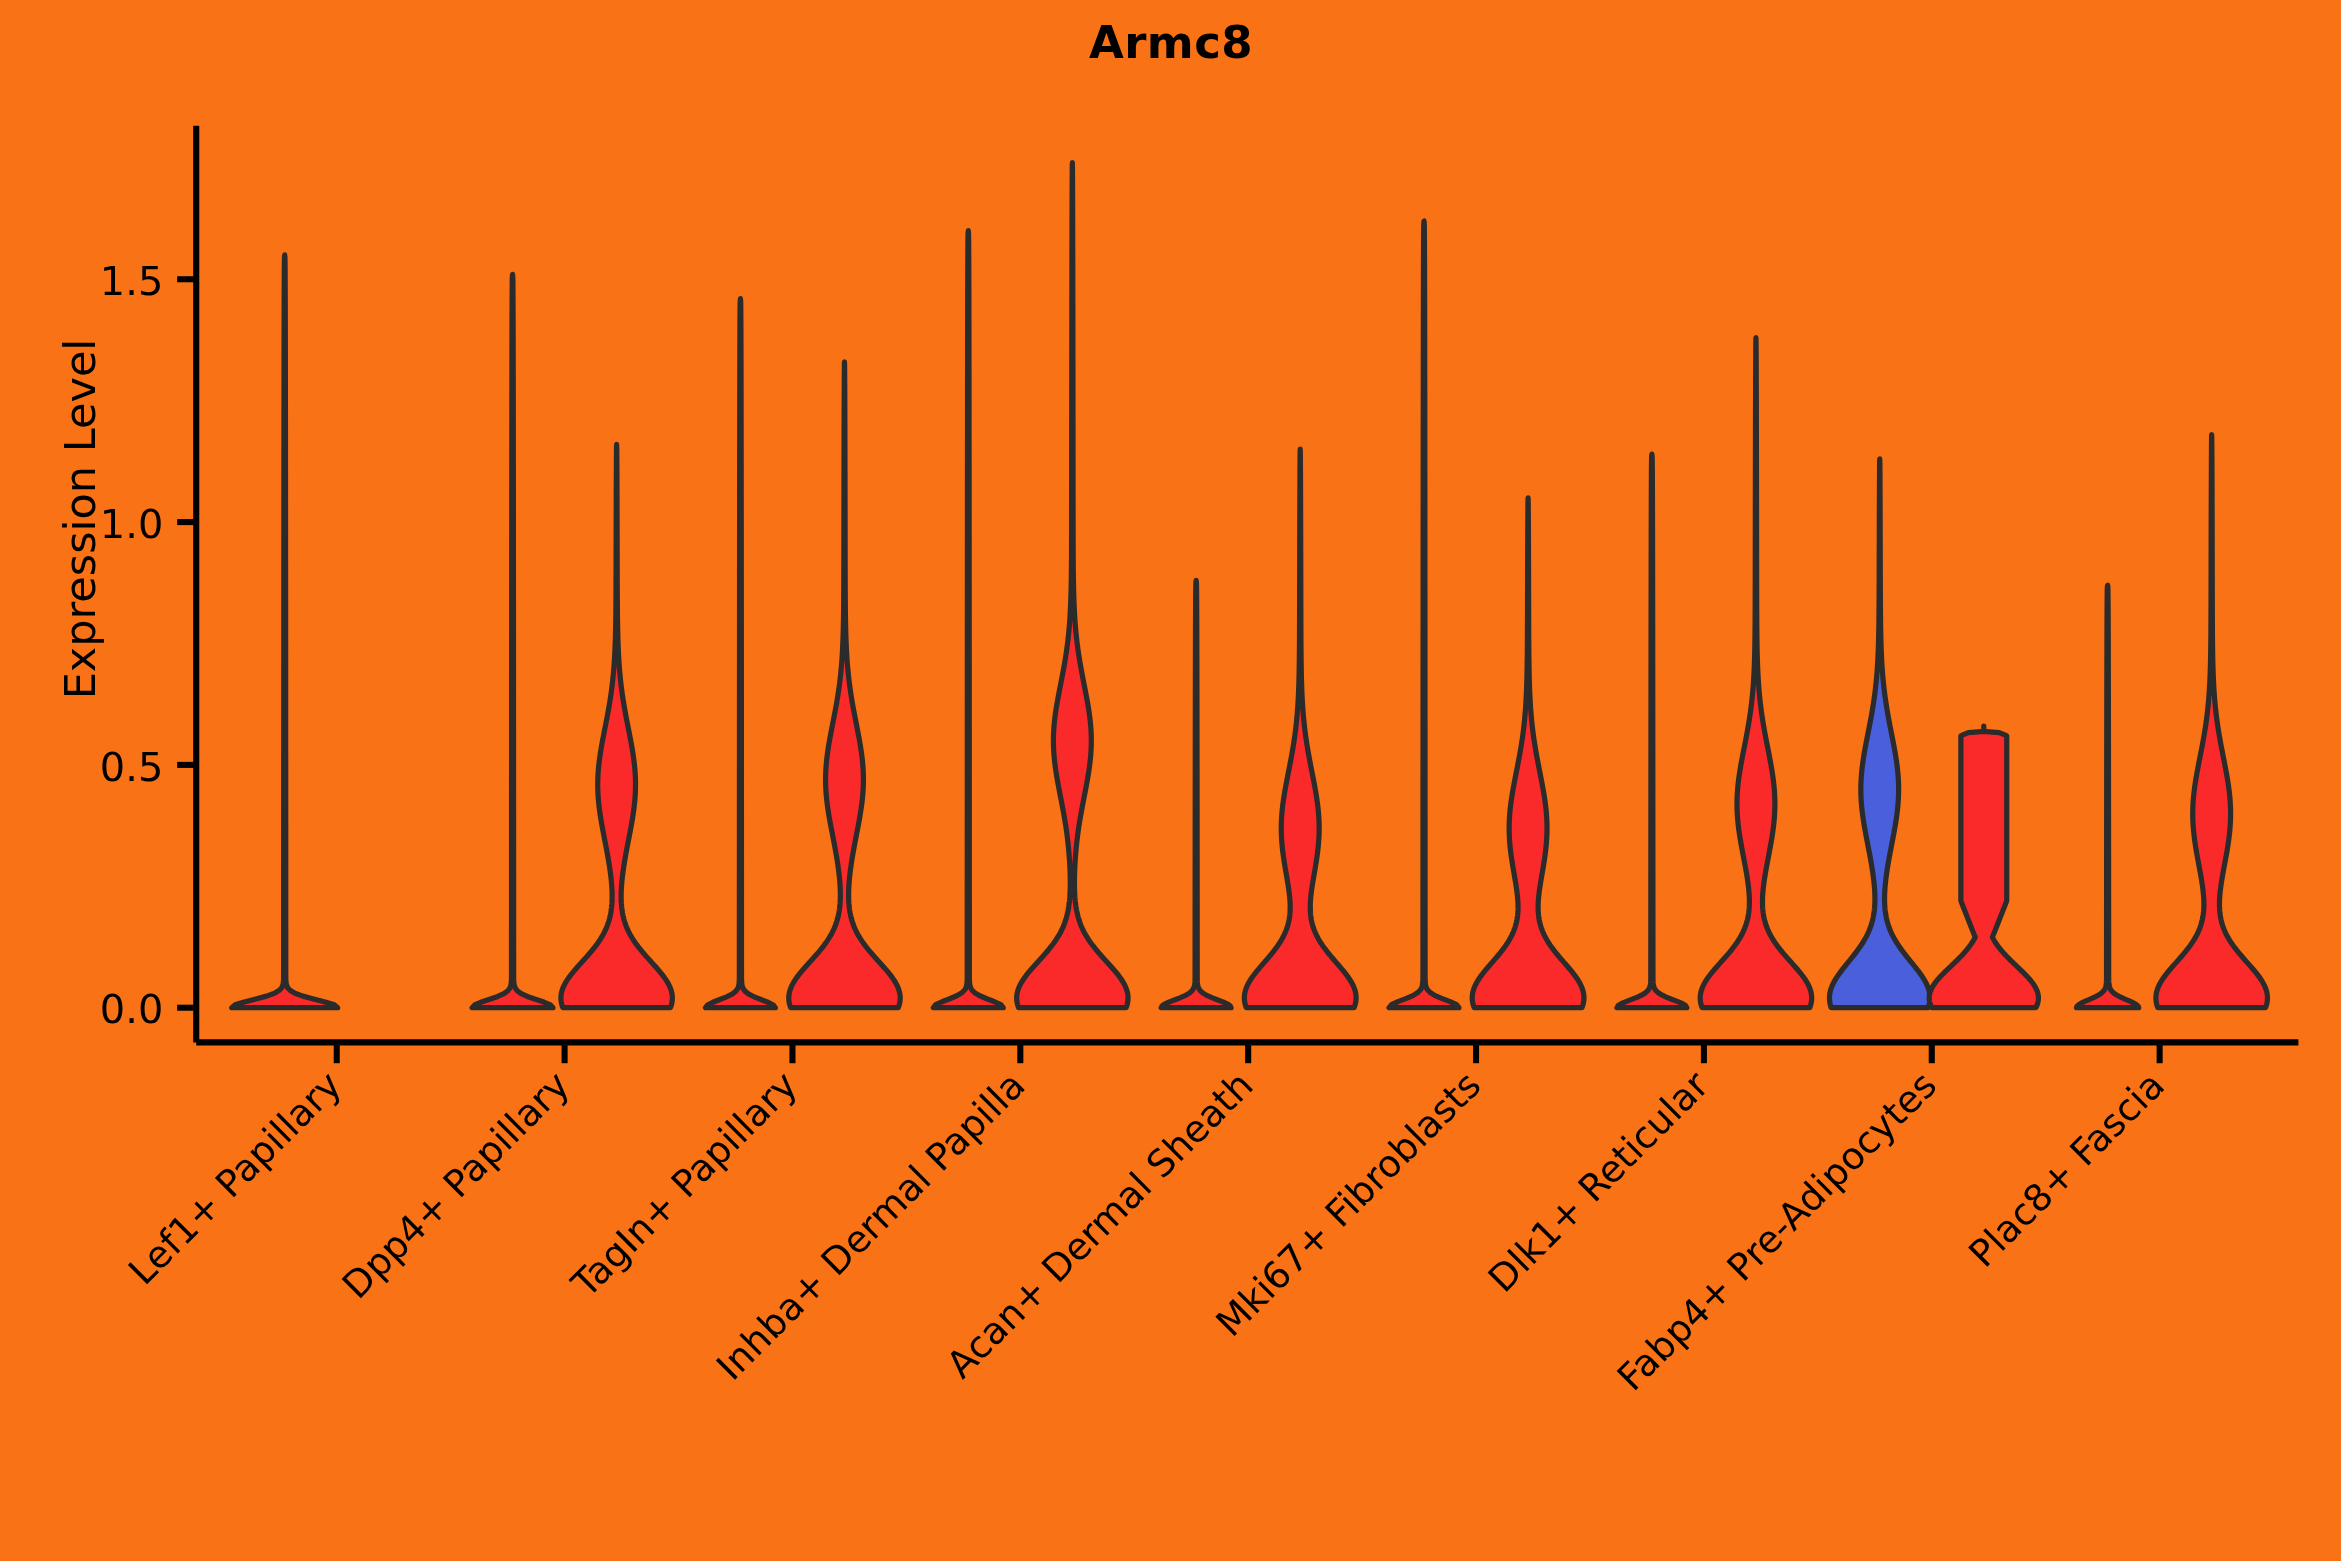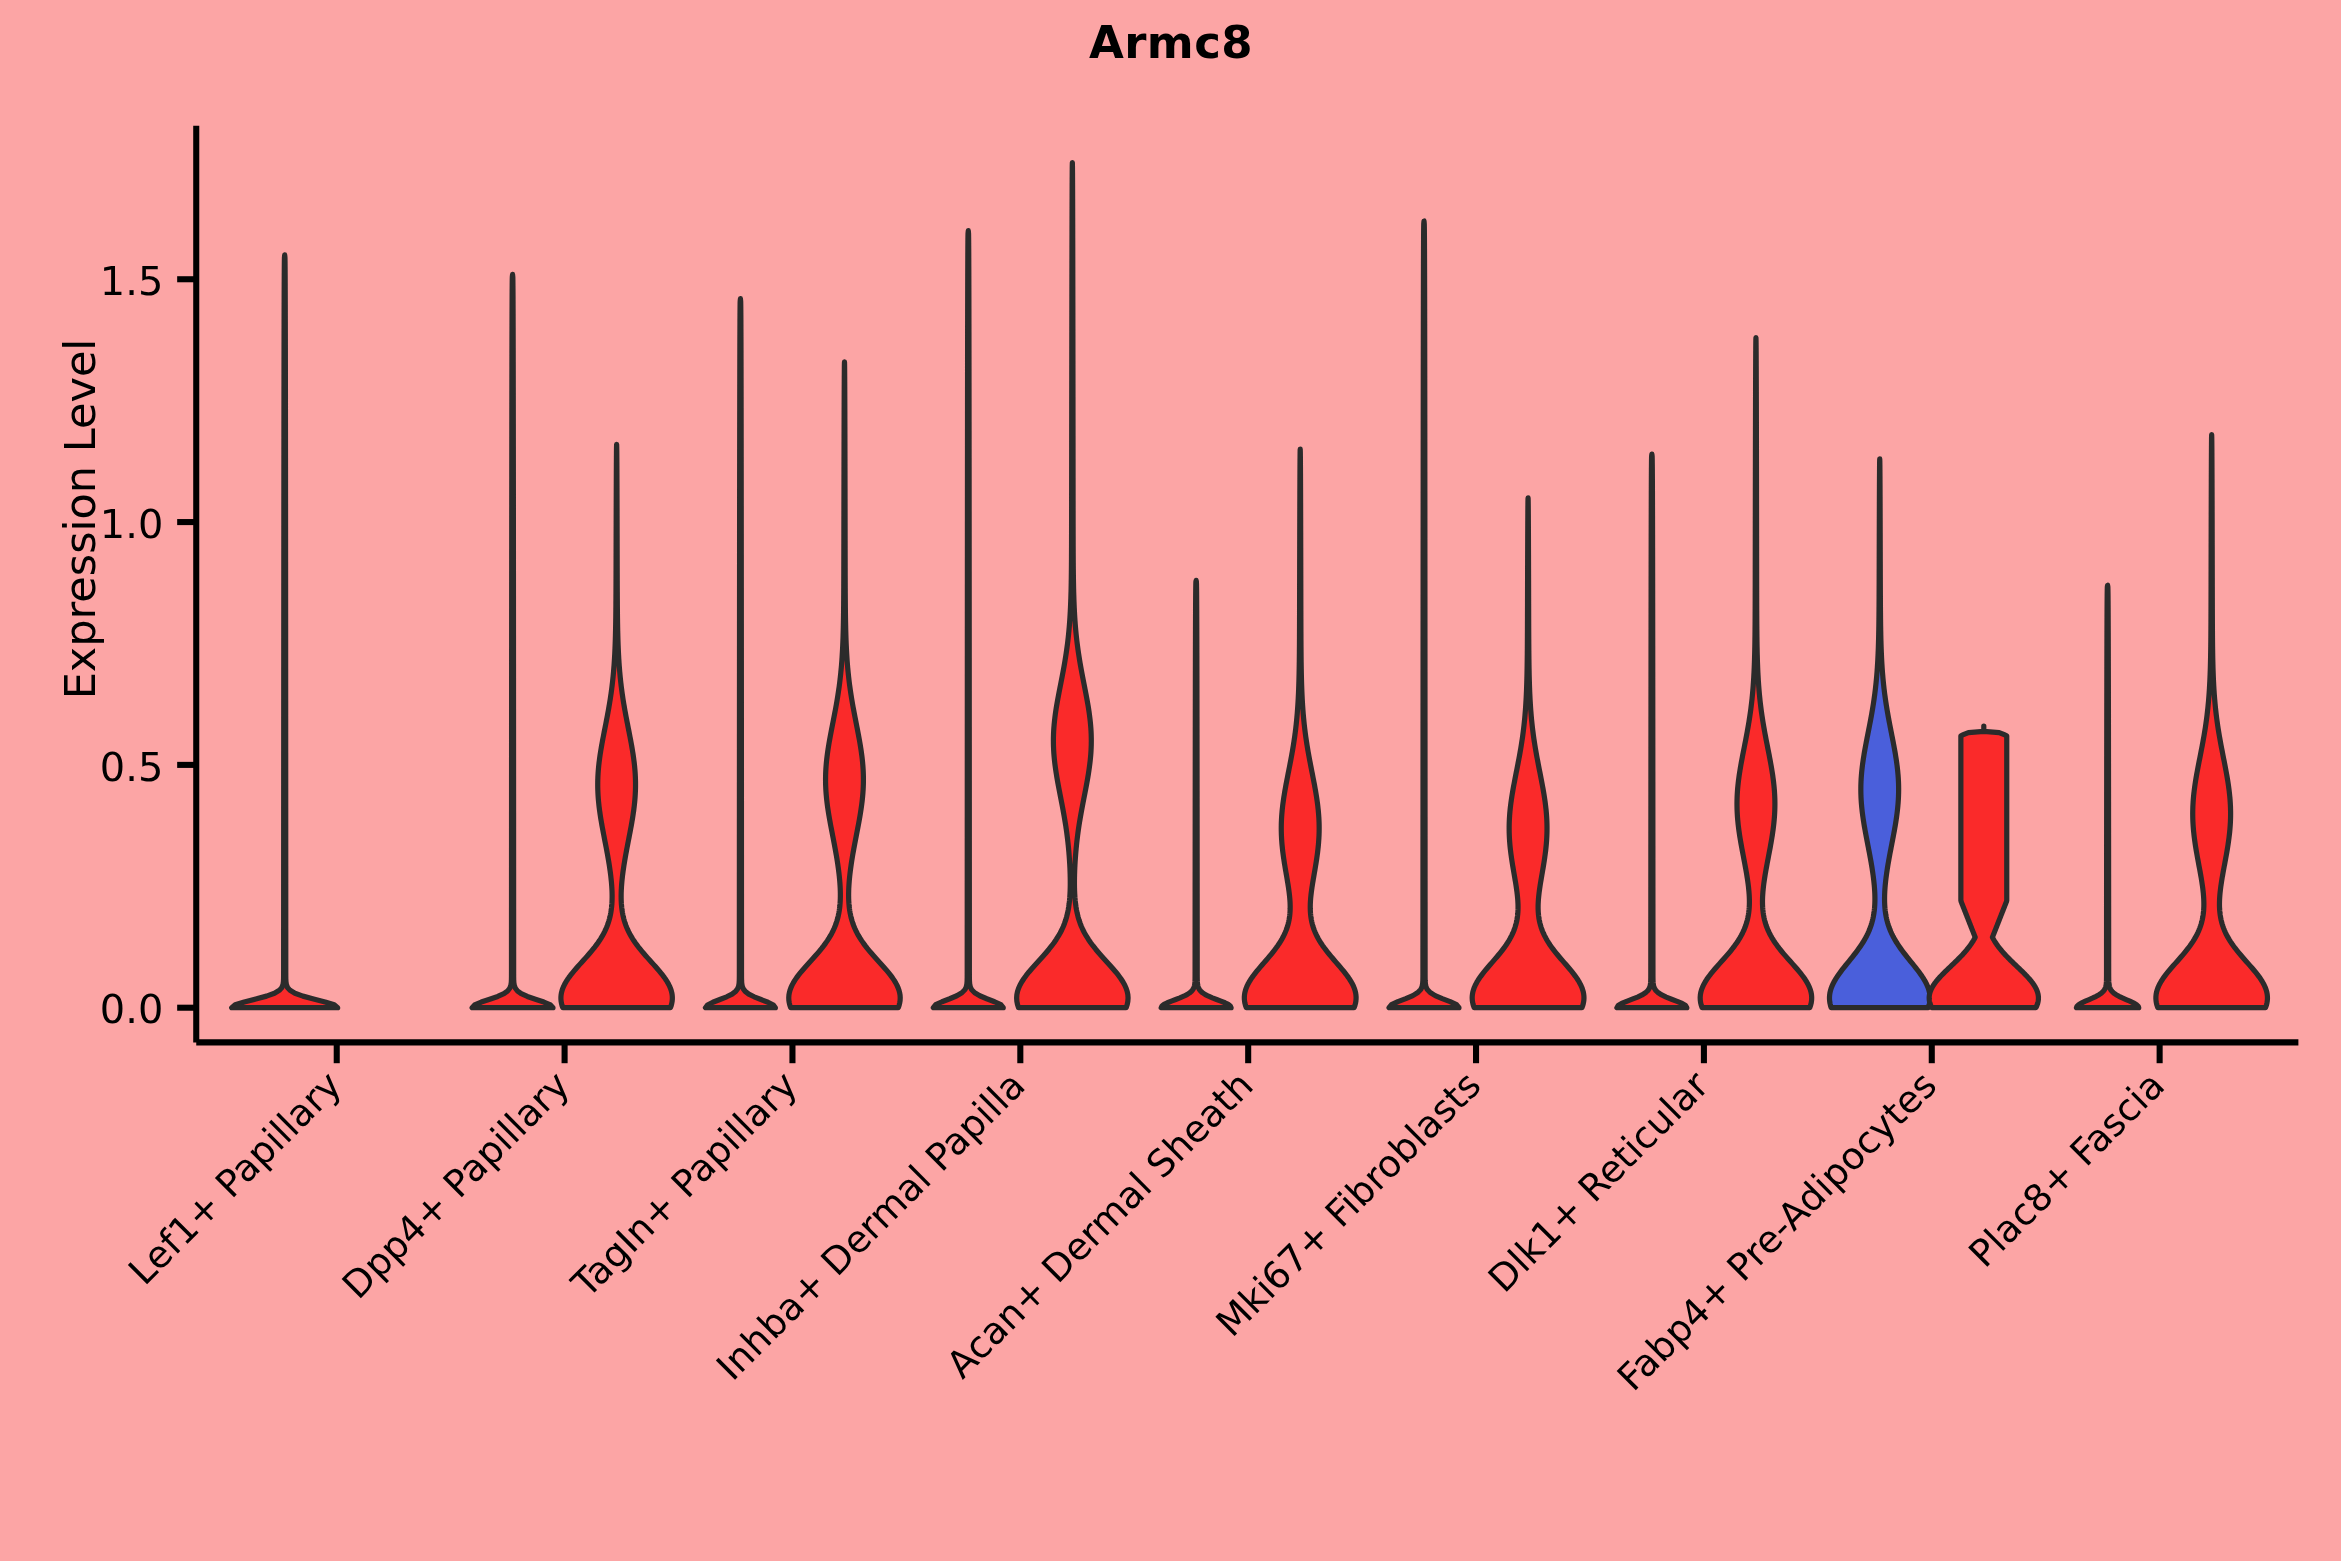--- a/index.html
+++ b/index.html
@@ -10,21 +10,21 @@
   body {
     width: 2342px;
     height: 1561px;
     font-family: "DejaVu Sans", sans-serif;
     overflow: hidden;
   }
   #figure {
     position: relative;
     width: 2342px;
     height: 1561px;
-    background: #fca5a5;
+    background: #f97316;
   }
   .chart-title {
     position: absolute;
     top: 15.6px;
     left: 0;
     width: 2342px;
     text-align: center;
     font-size: 45px;
     font-weight: bold;
     color: #000000;

